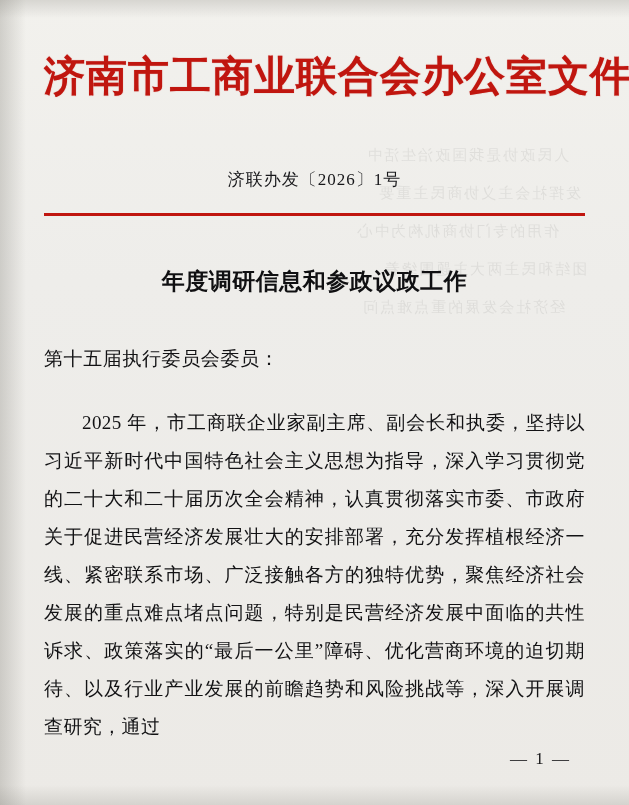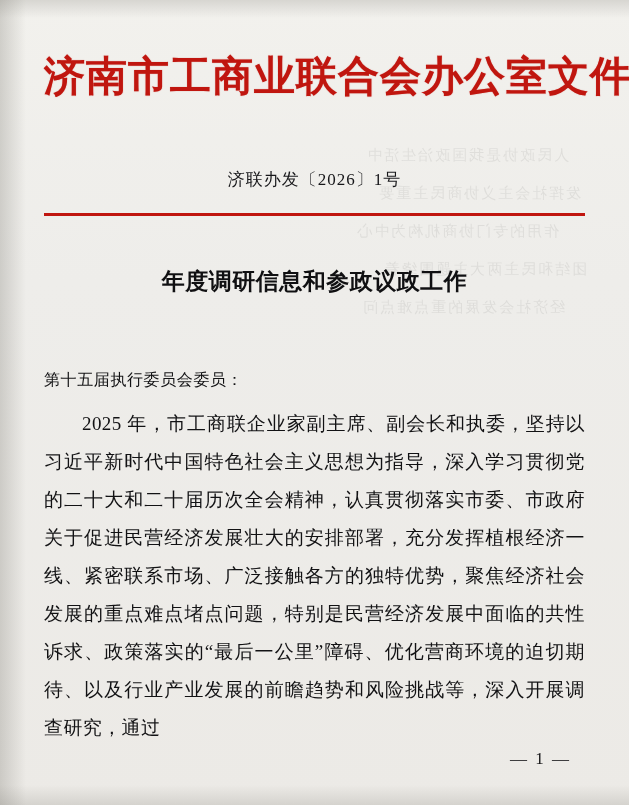--- a/index.html
+++ b/index.html
@@ -75,27 +75,27 @@
   .title-block {
     text-align: center;
     margin-top: 46px;
     color: #101012;
     font-weight: bold;
     font-size: 23px;
     line-height: 1.72;
     letter-spacing: 0.5px;
   }
   .salutation {
-    margin-top: 68px;
-    font-size: 16px;
+    margin-top: 44px;
+    font-size: 19px;
     color: #121214;
     letter-spacing: 0.6px;
   }
   .body-text {
-    margin-top: 14px;
+    margin-top: 32px;
     font-size: 19px;
     line-height: 38px;
     color: #121214;
     text-align: justify;
     text-justify: inter-ideograph;
     letter-spacing: 0.4px;
   }
   .body-text .indent {
     display: inline-block;
     width: 2em;

